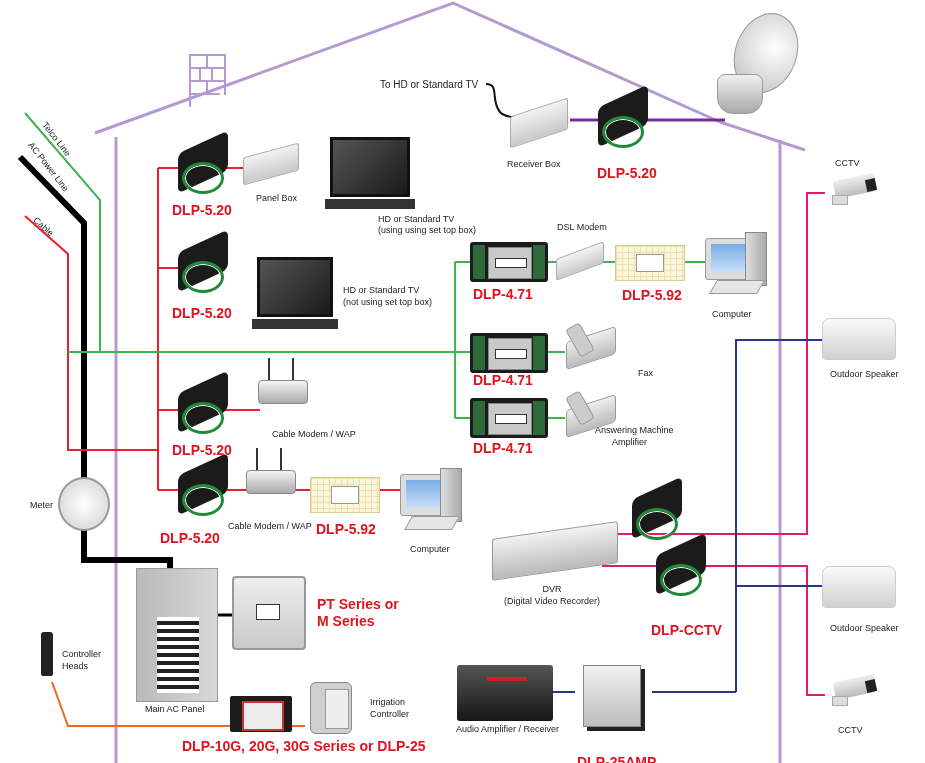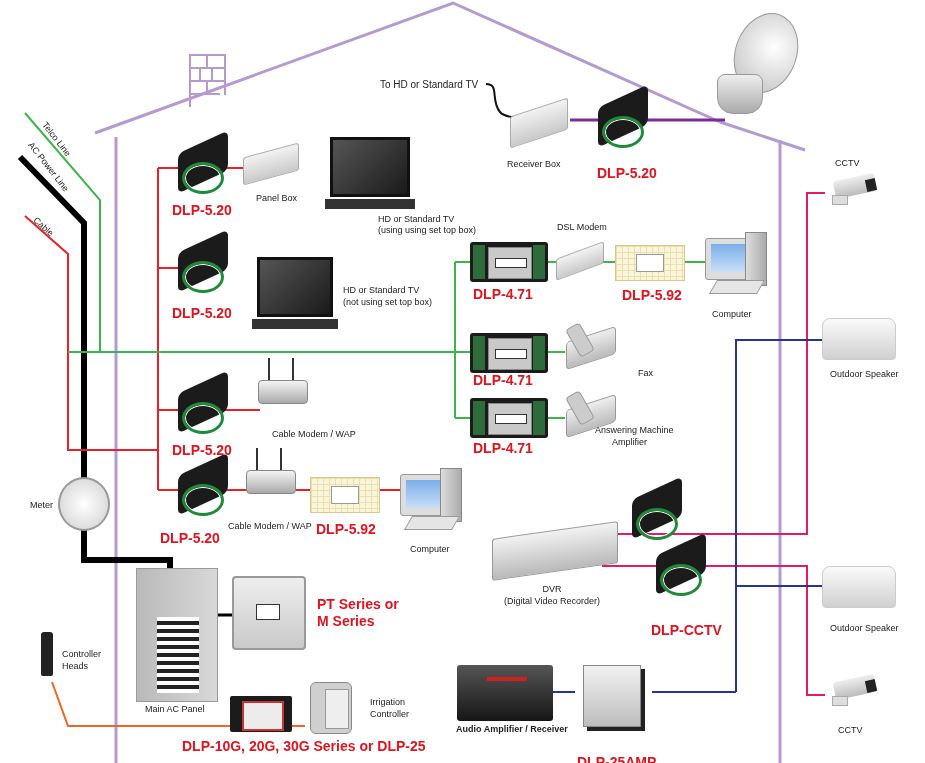--- a/index.html
+++ b/index.html
@@ -278,15 +278,15 @@
 <div class="dev speaker" style="left:822px;top:566px;"></div>
 <div class="lbl" style="left:830px;top:623px;">Outdoor Speaker</div>
 <div class="dev cam" style="left:826px;top:676px;width:56px;height:40px;">
     <div class="b"></div>
     <div class="l"></div>
     <div class="m"></div>
   </div>
 <div class="lbl" style="left:838px;top:725px;">CCTV</div>
 
 <div class="dev amp" style="left:457px;top:665px;"></div>
-<div class="lbl" style="left:456px;top:724px;font-weight:bold;">Audio Amplifier / Receiver</div>
+<div class="lbl" style="left:456px;top:724px;">Audio Amplifier / Receiver</div>
 <div class="dev amp25" style="left:583px;top:665px;"></div>
 <div class="prod" style="left:577px;top:738px;margin-top:16px;">DLP-25AMP</div>
 
 </body></html>

